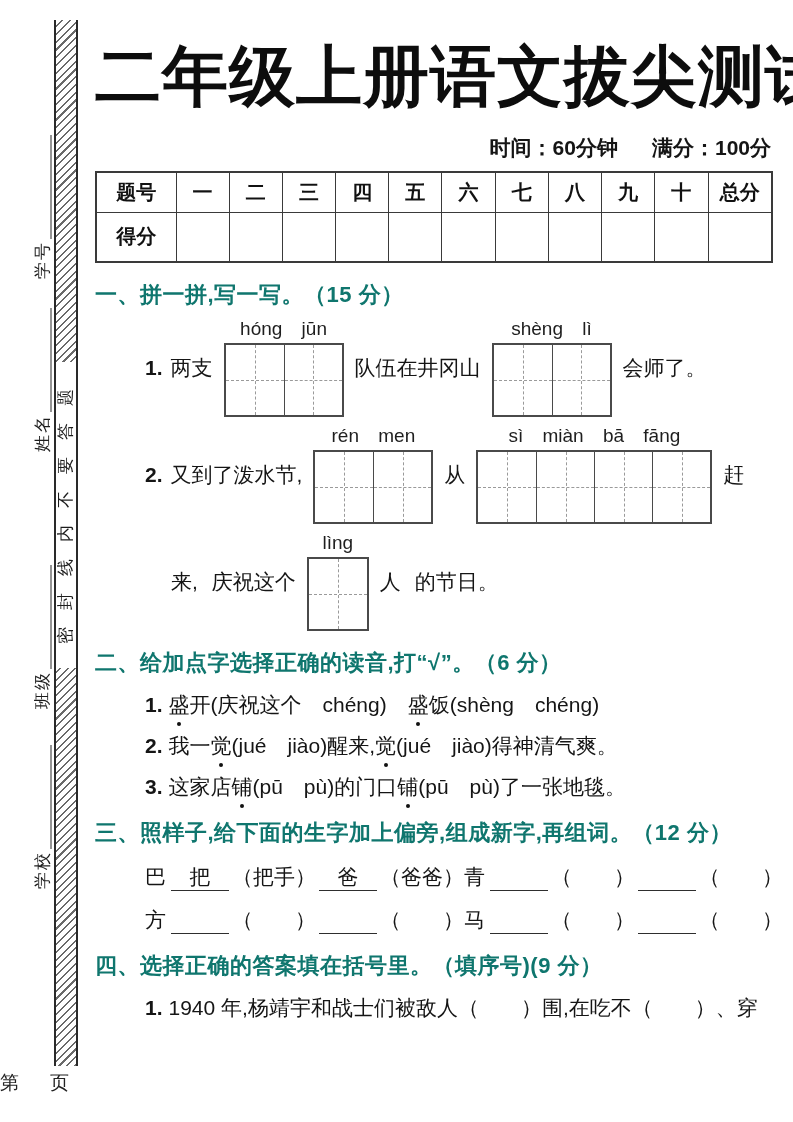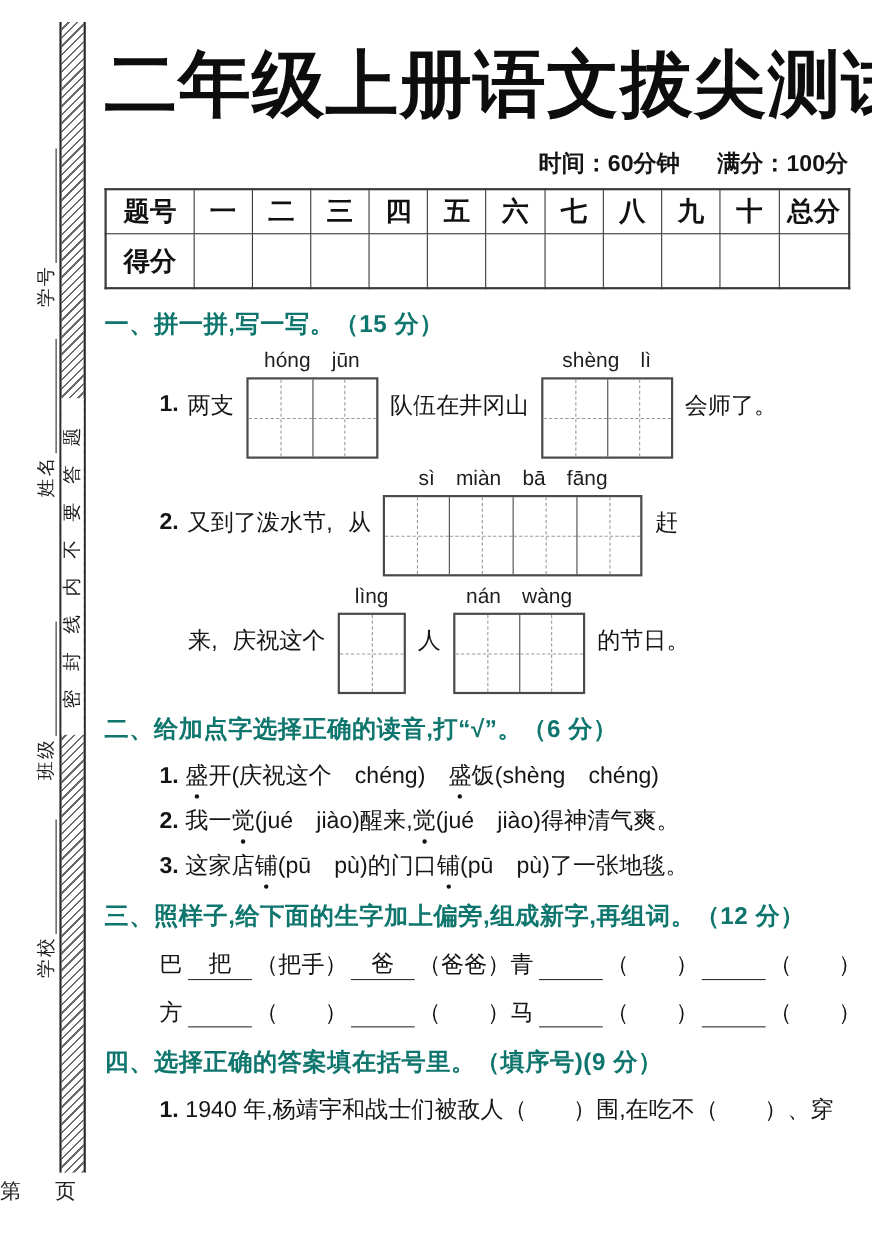--- a/index.html
+++ b/index.html
@@ -90,21 +90,21 @@
 
   table.score-table {
     width: 100%;
     border-collapse: collapse;
     margin-top: 9px;
     border: 2px solid #3a3a3a;
   }
   .score-table td {
     border: 1px solid #3a3a3a;
     text-align: center;
-    font-size: 24px;
+    font-size: 20px;
     font-weight: 600;
     height: 40px;
     color: #111;
   }
   .score-table tr:last-child td { height: 50px; }
   .score-table td:first-child { width: 80px; }
   .score-table td:last-child { width: 64px; }
 
   .sec-heading {
     margin-top: 17px;
@@ -267,20 +267,27 @@
           <span class="cell" data-name="writing-cell"></span>
           <span class="cell" data-name="writing-cell"></span>
         </span>
     </span>
     <span class="seg" data-name="question-text">会师了。</span>
   </div>
 
   <div class="q-line num-indent" data-name="question-line-2">
     <span class="q-num" data-name="question-number">2.</span>
     <span class="seg first" data-name="question-text">又到了泼水节,</span>
+    <span class="box-group" data-name="writing-box-group">
+      <span class="pinyin" data-name="pinyin-label">rén men</span>
+      <span class="cells" data-name="writing-box">
+          <span class="cell" data-name="writing-cell"></span>
+          <span class="cell" data-name="writing-cell"></span>
+        </span>
+    </span>
     <span class="seg" data-name="question-text">从</span>
     <span class="box-group" data-name="writing-box-group">
       <span class="pinyin" data-name="pinyin-label">sì miàn bā fāng</span>
       <span class="cells" data-name="writing-box">
           <span class="cell" data-name="writing-cell"></span>
           <span class="cell" data-name="writing-cell"></span>
           <span class="cell" data-name="writing-cell"></span>
           <span class="cell" data-name="writing-cell"></span>
         </span>
     </span>
@@ -290,27 +297,20 @@
   <div class="q-line cont" data-name="question-line-2-continued">
     <span class="seg first" data-name="question-text">来,</span>
     <span class="seg" data-name="question-text">庆祝这个</span>
     <span class="box-group" data-name="writing-box-group">
       <span class="pinyin" data-name="pinyin-label">lìng</span>
       <span class="cells" data-name="writing-box">
           <span class="cell" data-name="writing-cell"></span>
         </span>
     </span>
     <span class="seg" data-name="question-text">人</span>
-    <span class="box-group" data-name="writing-box-group">
-      <span class="pinyin" data-name="pinyin-label">nán wàng</span>
-      <span class="cells" data-name="writing-box">
-          <span class="cell" data-name="writing-cell"></span>
-          <span class="cell" data-name="writing-cell"></span>
-        </span>
-    </span>
     <span class="seg" data-name="question-text">的节日。</span>
   </div>
 
   <div class="sec-heading" data-name="section-two-heading">二、给加点字选择正确的读音,打“√”。（6 分）</div>
 
   <div class="item" data-name="pronunciation-item-1">
     <span class="q-num" data-name="question-number">1.</span><span data-name="question-text"></span><span class="dotchar" data-name="dotted-character">盛</span><span data-name="question-text">开(庆祝这个　chéng)　</span><span class="dotchar" data-name="dotted-character">盛</span><span data-name="question-text">饭(shèng　chéng)</span>
   </div>
   <div class="item" data-name="pronunciation-item-2">
     <span class="q-num" data-name="question-number">2.</span><span data-name="question-text">我一</span><span class="dotchar" data-name="dotted-character">觉</span><span data-name="question-text">(jué　jiào)醒来,</span><span class="dotchar" data-name="dotted-character">觉</span><span data-name="question-text">(jué　jiào)得神清气爽。</span>

